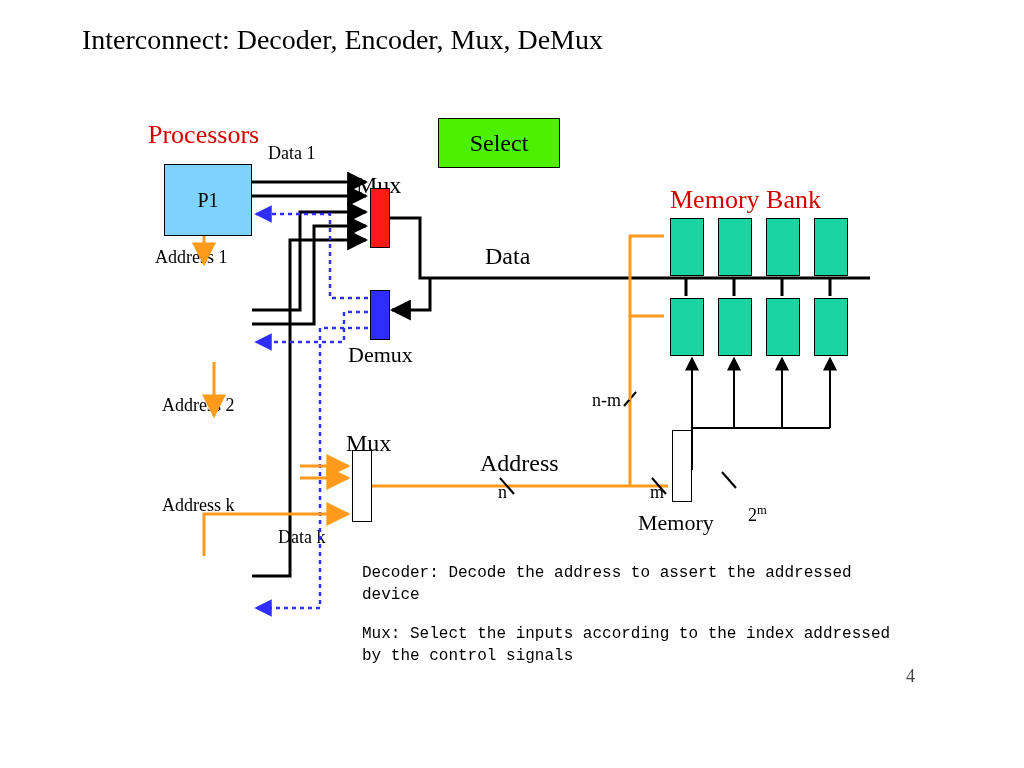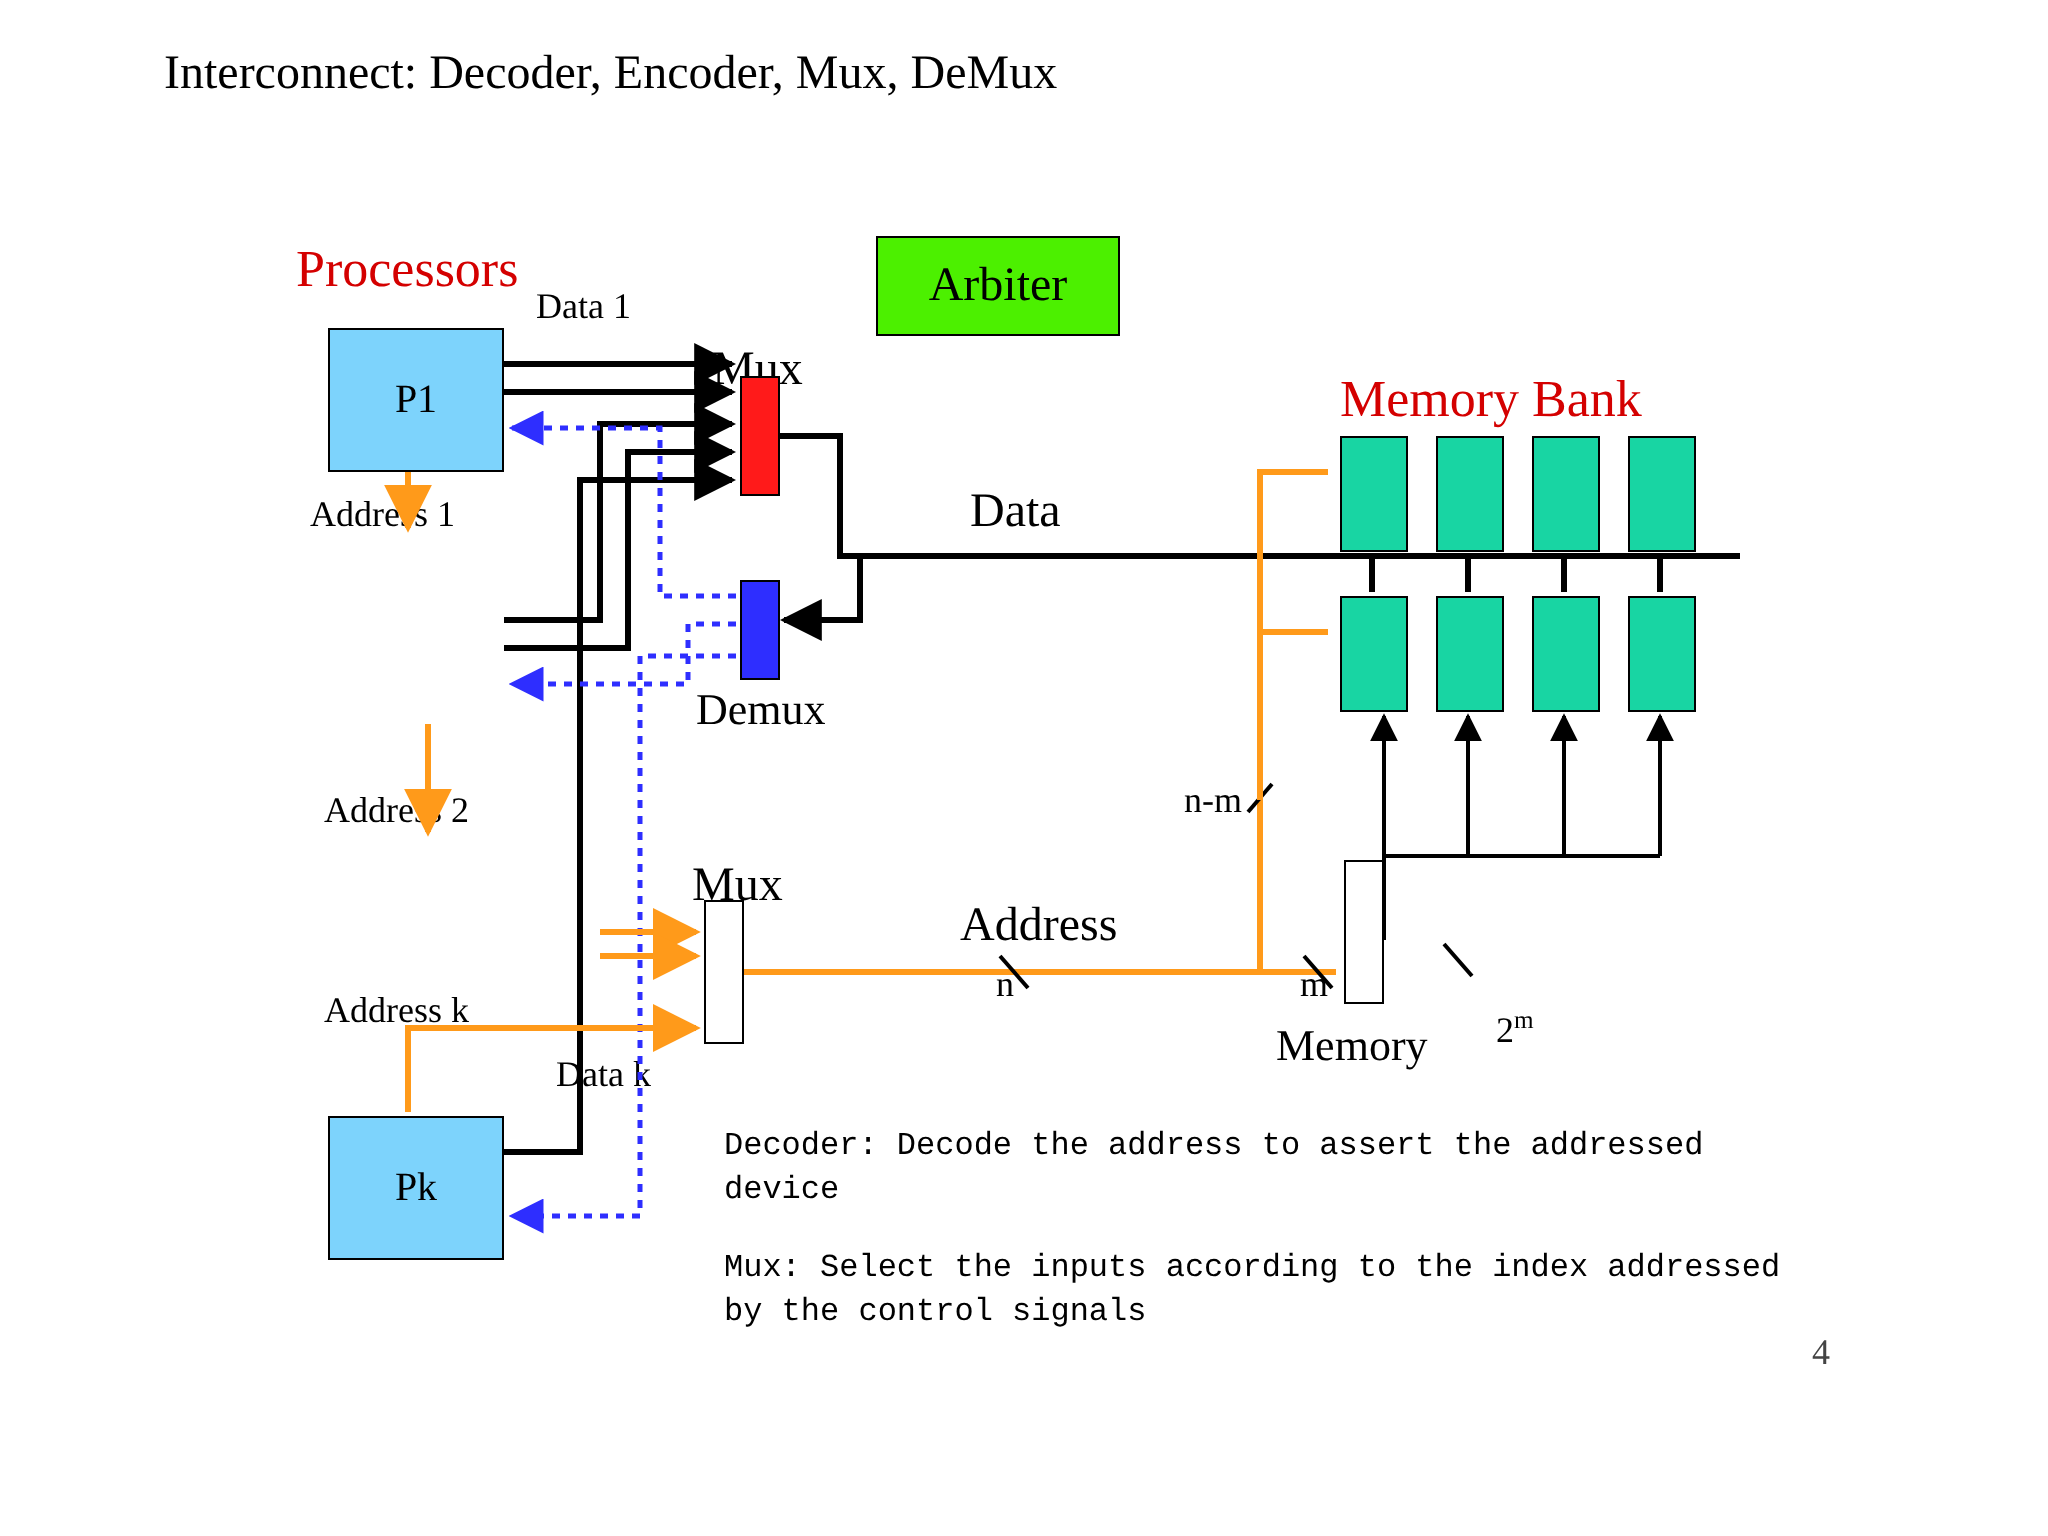--- a/index.html
+++ b/index.html
@@ -15,21 +15,21 @@
     position: relative;
     width: 1024px;
     height: 768px;
   }
   .txt {
     position: absolute;
     color: #000;
     white-space: pre;
   }
   .title {
-    font-size: 24px;
+    font-size: 28px;
     top: 24px;
     left: 82px;
   }
   .red { color: #d40000; }
   .box {
     position: absolute;
     background: #7dd3fc;
     border: 1.5px solid #000;
   }
   .arbiter {
@@ -103,28 +103,25 @@
 <body>
 
 <div class="stage">
 
   <div class="txt title">Interconnect: Decoder, Encoder, Mux, DeMux</div>
 
   <div class="txt red" style="top:120px; left:148px; font-size:26px;">Processors</div>
   <div class="txt red" style="top:185px; left:670px; font-size:26px;">Memory Bank</div>
 
   <div class="arbiter" style="top:118px; left:438px;">
-    <span>Arbiter</span>
+    <span>Select</span>
   </div>
 
   <div class="box" style="top:164px; left:164px; width:86px; height:70px; display:flex; align-items:center; justify-content:center; font-size:20px;">
     <span>P1</span>
-  </div>
-  <div class="box" style="top:558px; left:164px; width:86px; height:70px; display:flex; align-items:center; justify-content:center; font-size:20px;">
-    <span>Pk</span>
   </div>
 
   <div class="txt" style="top:143px; left:268px; font-size:18px;">Data 1</div>
   <div class="txt" style="top:247px; left:155px; font-size:18px;">Address 1</div>
   <div class="txt" style="top:395px; left:162px; font-size:18px;">Address 2</div>
   <div class="txt" style="top:495px; left:162px; font-size:18px;">Address k</div>
   <div class="txt" style="top:527px; left:278px; font-size:18px;">Data k</div>
 
   <div class="txt" style="top:172px; left:356px; font-size:24px;">Mux</div>
   <div class="mux-red" style="top:188px; left:370px;"></div>

